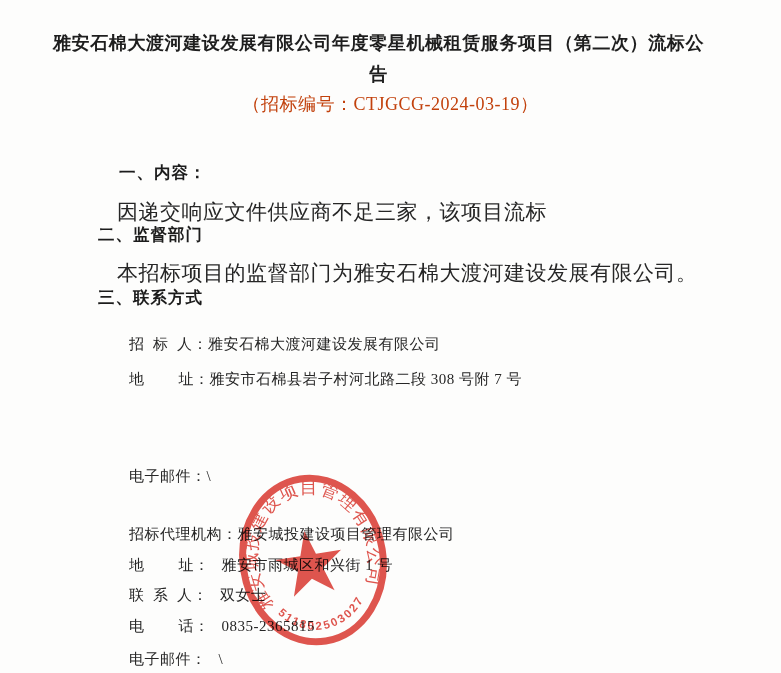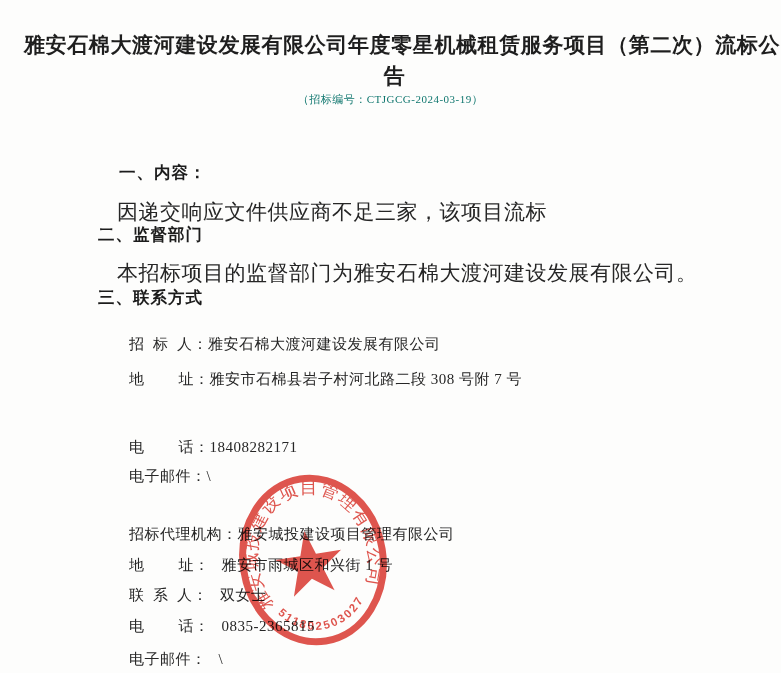--- a/index.html
+++ b/index.html
@@ -8,32 +8,32 @@
     font-family:"Liberation Serif","DejaVu Serif",serif;
   }
   .page{
     position:relative;
     width:781px;height:673px;
     background:#fdfdfc;
     overflow:hidden;
     color:#2b2b2b;
   }
   .title{
-    position:absolute;left:24px;width:741px;
+    position:absolute;left:8px;width:741px;
     text-align:center;
-    font-size:21px;font-weight:bold;color:#1e1e1e;
+    font-size:18px;font-weight:bold;color:#1e1e1e;
     letter-spacing:.6px;
     white-space:nowrap;
   }
   .title.l1{top:31px;}
   .title.l2{top:62px;}
   .tender-no{
     position:absolute;left:20px;top:92px;width:741px;
     text-align:center;
-    font-size:11px;color:#0f766e;
+    font-size:18px;color:#c2410c;
     letter-spacing:.5px;
   }
   .sec-heading{
     position:absolute;left:98px;
     font-size:16.5px;font-weight:bold;color:#1c1c1c;
     letter-spacing:1px;white-space:pre;
   }
   .sec-body{
     position:absolute;left:117px;
     font-size:21px;color:#262626;
@@ -75,23 +75,20 @@
   <div class="sec-body" style="top:259px;">本招标项目的监督部门为雅安石棉大渡河建设发展有限公司。</div>
 
   <div class="sec-heading" style="top:287px;">三、联系方式</div>
 
   <div class="row" style="top:318px;">
     <span class="lbl">招  标  人：</span><span class="val">雅安石棉大渡河建设发展有限公司</span>
   </div>
   <div class="row" style="top:353px;">
     <span class="lbl">地        址：</span><span class="val">雅安市石棉县岩子村河北路二段 308 号附 7 号</span>
   </div>
-  <div class="row" style="top:421px;">
-    <span class="lbl">电        话：</span><span class="val">18408282171</span>
-  </div>
   <div class="row" style="top:450px;">
     <span class="lbl">电子邮件：</span><span class="val">\</span>
   </div>
 
   <div class="row agency-first" style="top:508px;">
     <span class="lbl">招标代理机构：</span><span class="val">雅安城投建设项目管理有限公司</span>
   </div>
   <div class="row b2" style="top:539px;">
     <span class="lbl">地        址：</span><span class="val">雅安市雨城区和兴街 1 号</span>
   </div>

